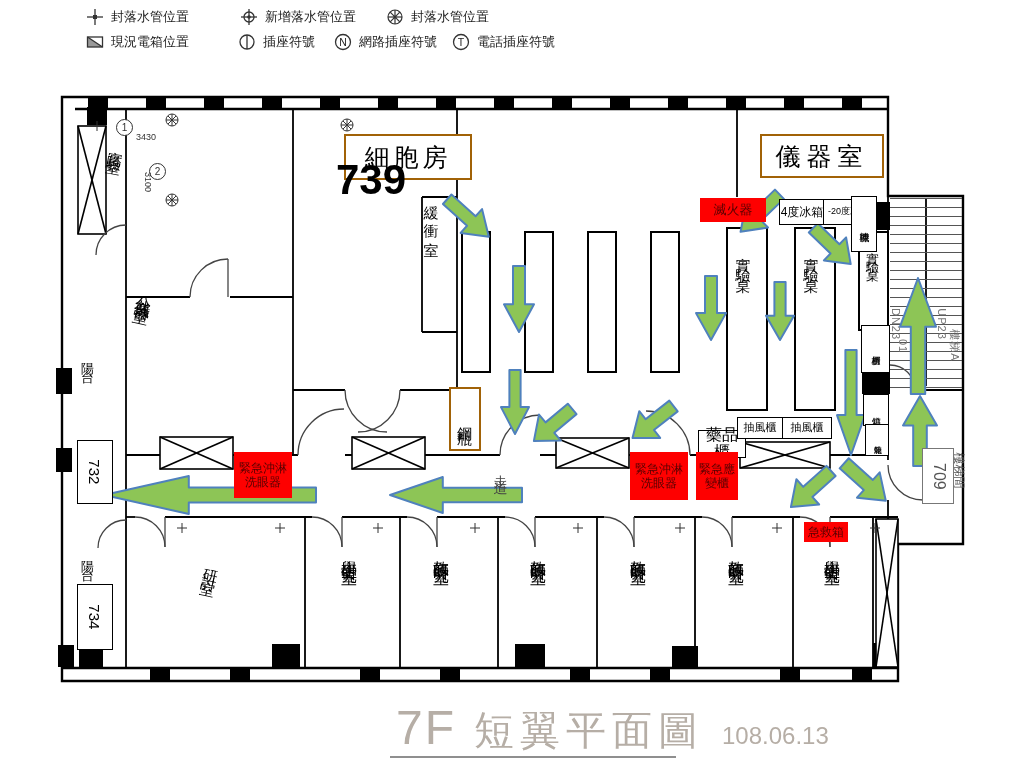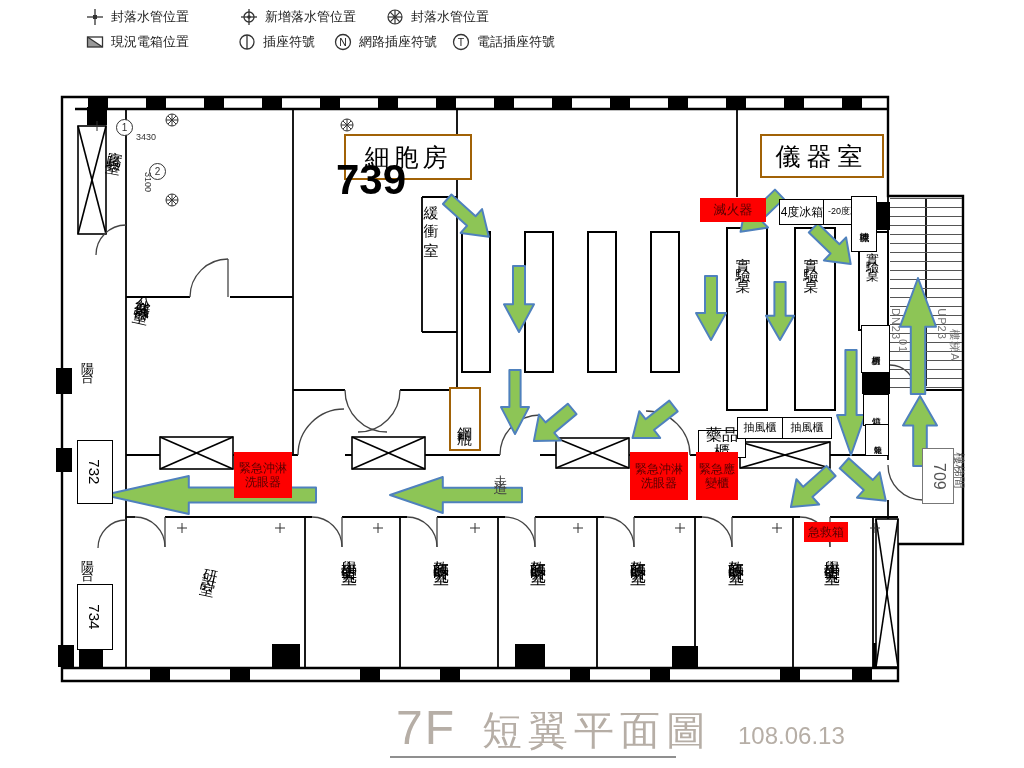--- a/index.html
+++ b/index.html
@@ -17,21 +17,21 @@
   .arrow polygon{fill:var(--arrow-fill,#8dc556);stroke:var(--arrow-stroke,#4f81bd);stroke-width:2;vector-effect:non-scaling-stroke;stroke-linejoin:round}
   .lg-item{position:absolute;display:flex;align-items:center;gap:7px;font-size:13px;color:#1a1a1a}
   .lg-icon svg{display:block}
   .circnum{display:inline-flex;width:15px;height:15px;border:1px solid #333;border-radius:50%;
            align-items:center;justify-content:center;font-size:10px;color:#333;background:#fff}
   .r90{display:flex;align-items:center;justify-content:center;transform:rotate(90deg)}
   .stairsteps{position:absolute;left:890px;top:198px;width:72px;height:190px;
               background:repeating-linear-gradient(to bottom,#555 0 1px,transparent 1px 9px)}
   .dimtxt{font-size:9px;color:#333}
   .stairtxt{font-size:11px;color:#777;letter-spacing:1px}
-  .title-row{display:flex;align-items:baseline;gap:26px;color:var(--title-color,#b6aea6)}
+  .title-row{display:flex;align-items:baseline;gap:18px;color:var(--title-color,#b6aea6)}
 </style>
 </head>
 <body>
 
 <div class="stage">
 
   <div>
     <div class="lg-item" style="left:86px;top:8px">
       <span class="lg-icon">
         <svg width="18" height="18">

